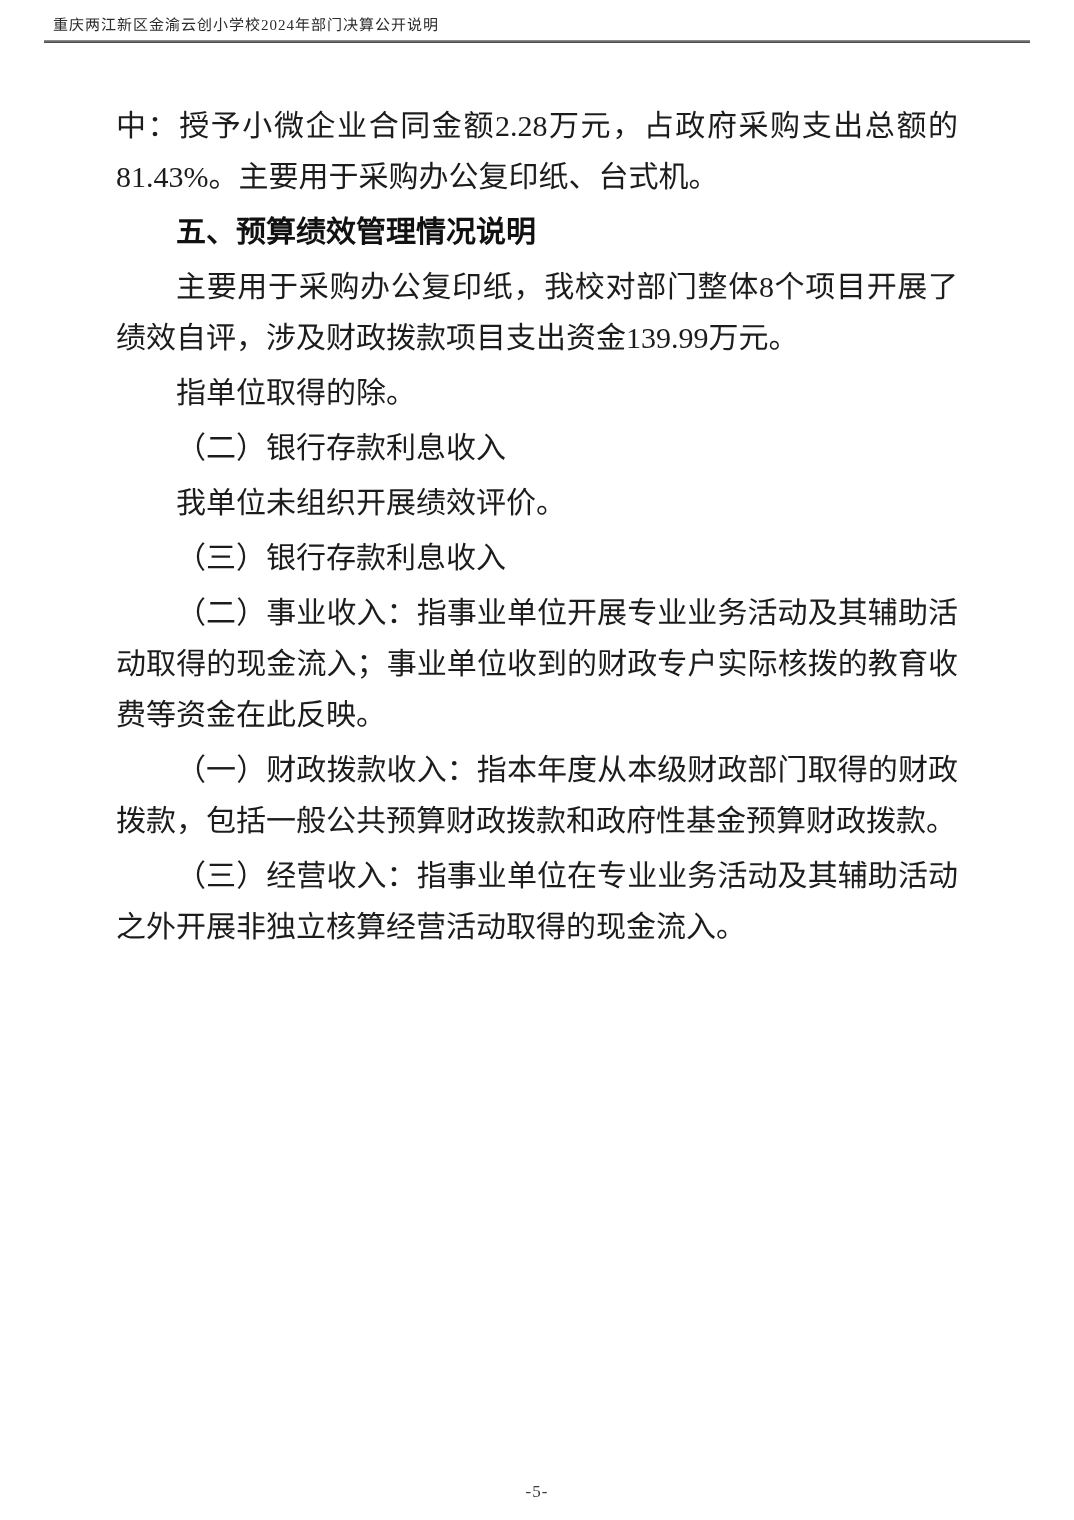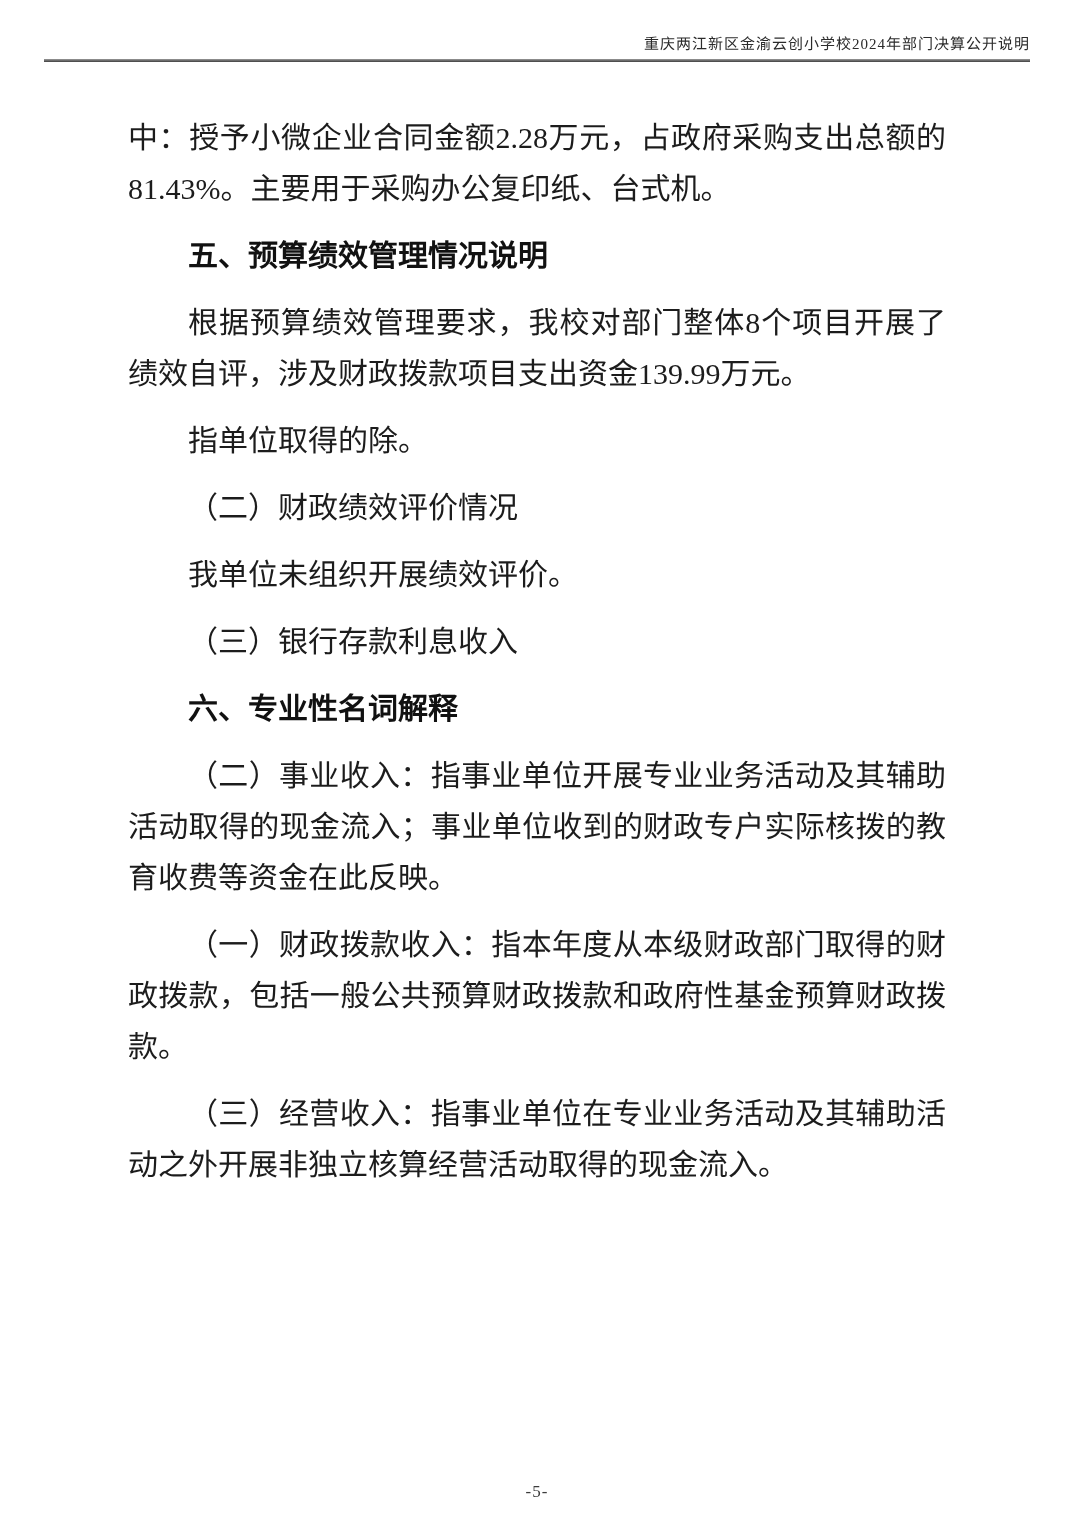--- a/index.html
+++ b/index.html
@@ -12,24 +12,23 @@
     width: 1074px;
     height: 1520px;
     background: #ffffff;
     overflow: hidden;
     font-family: "Liberation Serif", "DejaVu Serif", serif;
     color: #1c1c1c;
   }
   
   .doc-header {
     position: absolute;
-    top: 32px;
+    top: 13px;
     left: 53px;
     right: 44px;
-    text-align: right;
   }
   .doc-header-title {
     display: block;
     font-size: 15px;
     letter-spacing: 1px;
     color: #2b2b2b;
     font-family: "Liberation Serif", "DejaVu Serif", serif;
   }
   .doc-header-rule {
     margin-top: 6px;
@@ -42,21 +41,21 @@
     position: absolute;
     top: 96px;
     left: 112px;
     width: 850px;
     font-size: 30px;
     line-height: 51px;
     text-align: justify;
     color: #1c1c1c;
   }
   .doc-content p {
-    margin: 16px;
+    margin: 4px;
     padding: 0;
   }
   .doc-content p.indent {
     text-indent: 2em;
   }
   .doc-content p.heading {
     font-family: "Liberation Sans", "DejaVu Sans", sans-serif;
     font-weight: 700;
     color: #111111;
   }
@@ -85,26 +84,25 @@
 <div class="page">
 
   <div class="doc-header">
     <span class="doc-header-title">重庆两江新区金渝云创小学校2024年部门决算公开说明</span>
     <div class="doc-header-rule"></div>
   </div>
 
   <div class="doc-content">
       <p class="body">中：授予小微企业合同金额2.28万元，占政府采购支出总额的81.43%。主要用于采购办公复印纸、台式机。</p>
       <p class="heading indent">五、预算绩效管理情况说明</p>
-      <p class="body indent">根据预算绩效管理要求，我校对部门整体8个项目开展了绩效自评，涉及财政拨款项目支出资金139.99万元。</p>
+      <p class="body indent">主要用于采购办公复印纸，我校对部门整体8个项目开展了绩效自评，涉及财政拨款项目支出资金139.99万元。</p>
       <p class="body indent">指单位取得的除。</p>
-      <p class="subheading indent">（二）财政绩效评价情况</p>
+      <p class="subheading indent">（二）银行存款利息收入</p>
       <p class="body indent">我单位未组织开展绩效评价。</p>
       <p class="subheading indent">（三）银行存款利息收入</p>
-      <p class="heading indent">六、专业性名词解释</p>
       <p class="body indent">（二）事业收入：指事业单位开展专业业务活动及其辅助活动取得的现金流入；事业单位收到的财政专户实际核拨的教育收费等资金在此反映。</p>
       <p class="body indent">（一）财政拨款收入：指本年度从本级财政部门取得的财政拨款，包括一般公共预算财政拨款和政府性基金预算财政拨款。</p>
       <p class="body indent">（三）经营收入：指事业单位在专业业务活动及其辅助活动之外开展非独立核算经营活动取得的现金流入。</p>
     </div>
 
   <div class="doc-footer">
     <span class="page-number">-5-</span>
   </div>
 
 </div>

